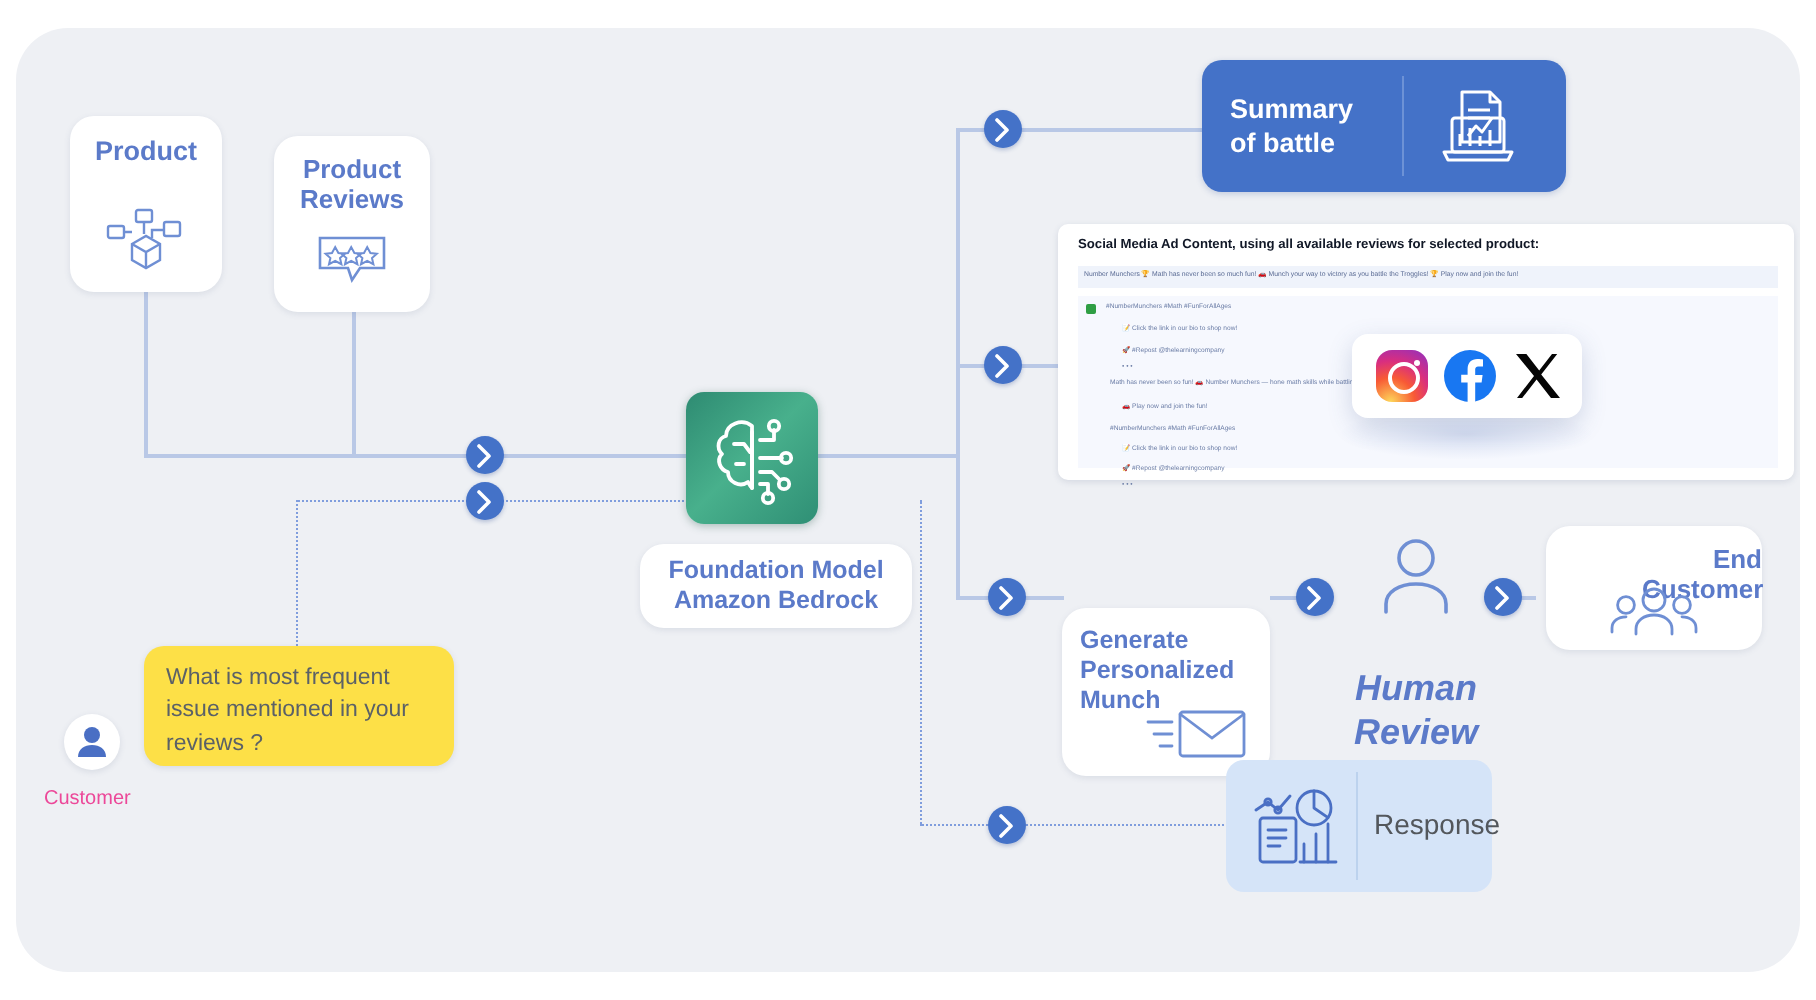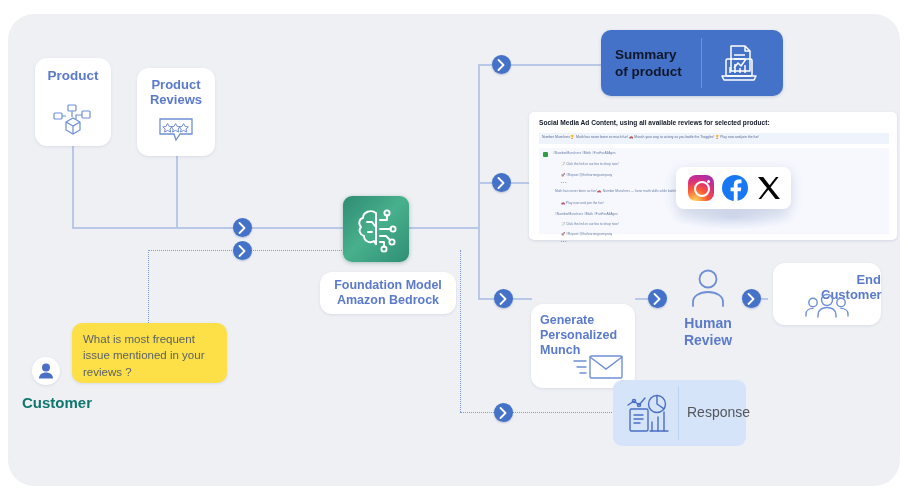--- a/index.html
+++ b/index.html
@@ -26,21 +26,21 @@
   
   #bedrock-icon{position:absolute;left:343px;top:196px;width:66px;height:66px;border-radius:9px;
      background:linear-gradient(135deg,#2e8b72 0%,#48b08c 48%,#2f8f75 100%);
      box-shadow:0 1px 4px rgba(40,90,75,.35);}
   #bedrock-node{left:320px;top:272px;width:136px;height:42px;}
   #bedrock-node .lbl{position:absolute;left:0;right:0;top:6px;text-align:center;font-size:12.5px;}
 
   
   #summary-node{position:absolute;left:601px;top:30px;width:182px;height:66px;
      background:#4472c8;border-radius:10px;box-shadow:0 1px 3px rgba(60,90,160,.25);}
-  #summary-node .lbl{position:absolute;left:14px;top:17px;color:#0f172a;font-size:13.5px;
+  #summary-node .lbl{position:absolute;left:14px;top:17px;color:#ffffff;font-size:13.5px;
      font-weight:600;line-height:1.25;}
   #summary-node .divline{position:absolute;left:100px;top:8px;width:1px;height:50px;background:#6d92d6;}
   #summary-node .ic{position:absolute;left:116px;top:13px;}
 
   
   #social-panel{position:absolute;left:529px;top:112px;width:368px;height:128px;
      background:#ffffff;border-radius:5px;box-shadow:0 1px 3px rgba(80,95,130,.16);}
   #social-title{position:absolute;left:10px;top:7px;font-size:6.6px;font-weight:700;color:#111827;
      white-space:nowrap;}
   #social-sub{position:absolute;left:10px;top:21px;right:8px;height:11px;background:#eff3fb;}
@@ -58,41 +58,41 @@
   .ig-ring{position:absolute;left:6px;top:6px;width:12px;height:12px;border:2px solid #fff;border-radius:50%;}
   .ig-dot{position:absolute;left:19px;top:4.5px;width:3px;height:3px;background:#fff;border-radius:50%;}
   .fb-c{position:absolute;left:0;top:0;width:26px;height:26px;border-radius:50%;background:#1877f2;}
 
   
   #emails-node{left:531px;top:258px;width:104px;height:84px;margin-top:46px;}
   #emails-node .lbl{position:absolute;left:9px;top:9px;font-size:12.5px;}
   #emails-node .ic{position:absolute;left:42px;top:48px;}
 
   #human-review{position:absolute;left:674px;top:268px;width:68px;text-align:center;}
-  #human-review .lbl{color:#5b7ac9;font-weight:700;font-size:14px;line-height:1.2;margin-top:3px;}
+  #human-review .lbl{color:#5b7ac9;font-weight:700;font-size:18px;line-height:1.2;margin-top:21px;font-style:italic;}
 
   #endcust-node{left:773px;top:263px;width:108px;height:62px;}
   #endcust-node .lbl{position:absolute;left:0;right:0;top:9px;text-align:right;font-size:13px;margin-left:48px;}
   #endcust-node .ic{position:absolute;left:50%;top:30px;transform:translateX(-50%);}
 
   
   #response-node{position:absolute;left:613px;top:380px;width:133px;height:66px;
      background:#d5e4f8;border-radius:9px;}
   #response-node .divline{position:absolute;left:65px;top:6px;width:1px;height:54px;background:#bcd2ee;}
   #response-node .ic{position:absolute;left:14px;top:14px;}
   #response-node .lbl{position:absolute;left:74px;top:24px;color:#53575c;font-size:14px;}
 
   
   #question-bubble{position:absolute;left:72px;top:323px;width:155px;height:60px;
      background:#fde047;border-radius:10px;box-shadow:0 1px 3px rgba(80,95,130,.14);}
   #question-bubble .q{position:absolute;left:11px;top:8px;right:8px;color:#5b6167;
      font-size:11.5px;line-height:1.42;}
   #cust-avatar{position:absolute;left:32px;top:357px;width:28px;height:28px;border-radius:50%;
      background:#fff;box-shadow:0 1px 3px rgba(80,95,130,.14);}
-  #cust-label{position:absolute;left:22px;top:394px;color:#0f766e;font-weight:700;font-size:15px;}
+  #cust-label{position:absolute;left:22px;top:394px;color:#ec4899;font-weight:400;font-size:10px;}
 
   
   .ln{position:absolute;background:#b9c8e6;}
   .lnh{height:1.6px;}
   .lnv{width:1.6px;}
   .dot-h{position:absolute;height:0;border-top:1.6px dotted #7f9ddd;}
   .dot-v{position:absolute;width:0;border-left:1.6px dotted #7f9ddd;}
   .chev{position:absolute;width:19px;height:19px;border-radius:50%;background:#4472c8;
      box-shadow:0 1px 2px rgba(50,80,150,.3);}
   .chev svg{position:absolute;left:5px;top:3.5px;}
@@ -220,21 +220,21 @@
   <div class="node" id="bedrock-node">
     <div class="lbl">
       <div>Foundation Model</div>
       <div>Amazon Bedrock</div>
     </div>
   </div>
 
   <div id="summary-node">
     <div class="lbl">
       <div>Summary</div>
-      <div>of product</div>
+      <div>of battle</div>
     </div>
     <div class="divline"></div>
     <div class="ic">
       <svg width="44" height="40" viewBox="0 0 44 40">
         <g fill="none" stroke="#ffffff" stroke-width="1.5" stroke-linejoin="round">
           <path d="M14 3 h14 l5 5 v20 H14 z"></path>
           <path d="M28 3 v5 h5"></path>
           <path d="M17 12 h11 M17 16 h11"></path>
           <path d="M17 25 l4-5 3 3 5-7"></path>
           <rect x="9" y="16" width="26" height="17" rx="1.5"></rect>

